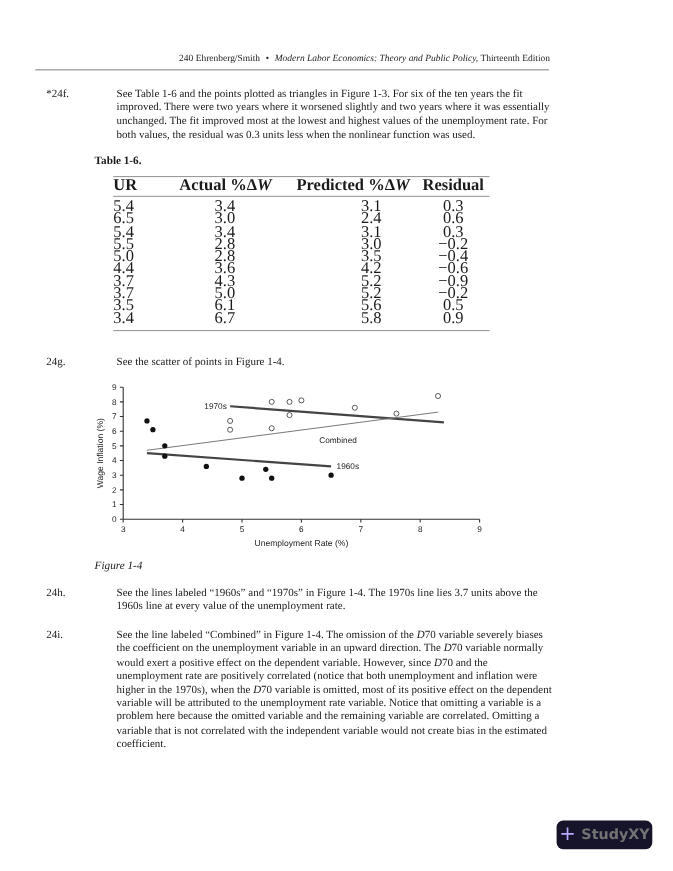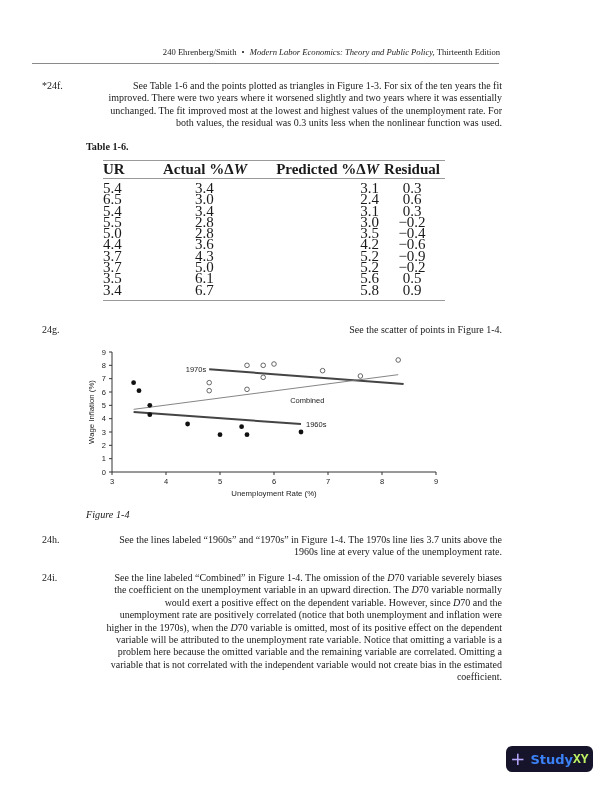--- a/index.html
+++ b/index.html
@@ -11,52 +11,52 @@
     position: absolute; left: 32px; top: 47px; width: 468px; font-size: 8.6px; color: #222;
     white-space: nowrap;
     text-align: right;
   }
   .header .pg { display: inline-block; width: 26px; }
   .header .dot { margin: 0 3px; }
   .header-rule { position: absolute; left: 32px; top: 63px; width: 467px; height: 1px; background: #8a8a8a; }
 
   .item { position: absolute; left: 42px; width: 460px; font-size: 10px; line-height: 12.4px; }
   .item .num { position: absolute; left: 0; top: 0; width: 44px; }
-  .item .body { margin-left: 64px; text-align: right; }
+  .item .body { margin-left: 64px; }
   .item .body i { font-style: italic; }
 
   .table-title { position: absolute; left: 86px; top: 141px; font-weight: bold; font-size: 10.2px; }
   .tbl { position: absolute; left: 103px; top: 160px; width: 342px; font-size: 15px; }
   .tbl .rule-top { height: 1px; background: #9a9a9a; }
   .tbl .hdr { display: flex; height: 17px; align-items: center; font-weight: bold; }
   .tbl .rule-mid { height: 1px; background: #9a9a9a; margin-bottom: 4px; }
   .tbl .row { display: flex; height: 11.3px; line-height: 11.3px; }
   .tbl .rule-bot { height: 1px; background: #9a9a9a; margin-top: 4px; }
   .c1 { width: 60px; text-align: left; }
   .c2 { width: 88px; text-align: left; padding-left: 0; }
-  .c3 { width: 128px; text-align: right; }
+  .c3 { width: 128px; text-align: center; }
   .c4 { width: 66px; text-align: center; }
   .hdr .c2 { width: 100px; }
   .hdr .c3 { width: 116px; }
   .row .c2 { padding-left: 32px; width: 68px; }
   .row .c3 { padding-left: 33px; width: 83px; }
 
   .chart { position: absolute; left: 82px; top: 344px; }
   .chart text { font-family: "Liberation Sans", "DejaVu Sans", sans-serif; fill: #222; }
 
   .fig-caption { position: absolute; left: 86px; top: 509px; font-style: italic; font-size: 10.2px; }
 
   .badge {
     position: absolute; left: 506px; top: 746px; width: 87px; height: 26px; border-radius: 6px;
     background: #15142a; display: flex; align-items: center; justify-content: center;
     font-family: "DejaVu Sans", sans-serif; font-weight: bold; font-size: 13px;
   }
   .badge .plus { color: #b9a8ff; font-weight: normal; font-size: 18px; margin-right: 5px; line-height: 18px; }
-  .badge .study { color: #3b82f6; }
-  .badge .xy { color: #bef264; font-family: Liberation Mono, monospace; }
+  .badge .study { color: #737373; }
+  .badge .xy { color: #737373; }
 </style>
 </head>
 <body>
 
 <div class="header">
   <span class="pg">240</span>
   <span>Ehrenberg/Smith</span>
   <span class="dot">•</span>
   <i>Modern Labor Economics: Theory and Public Policy,</i>
   <span>Thirteenth Edition</span>

